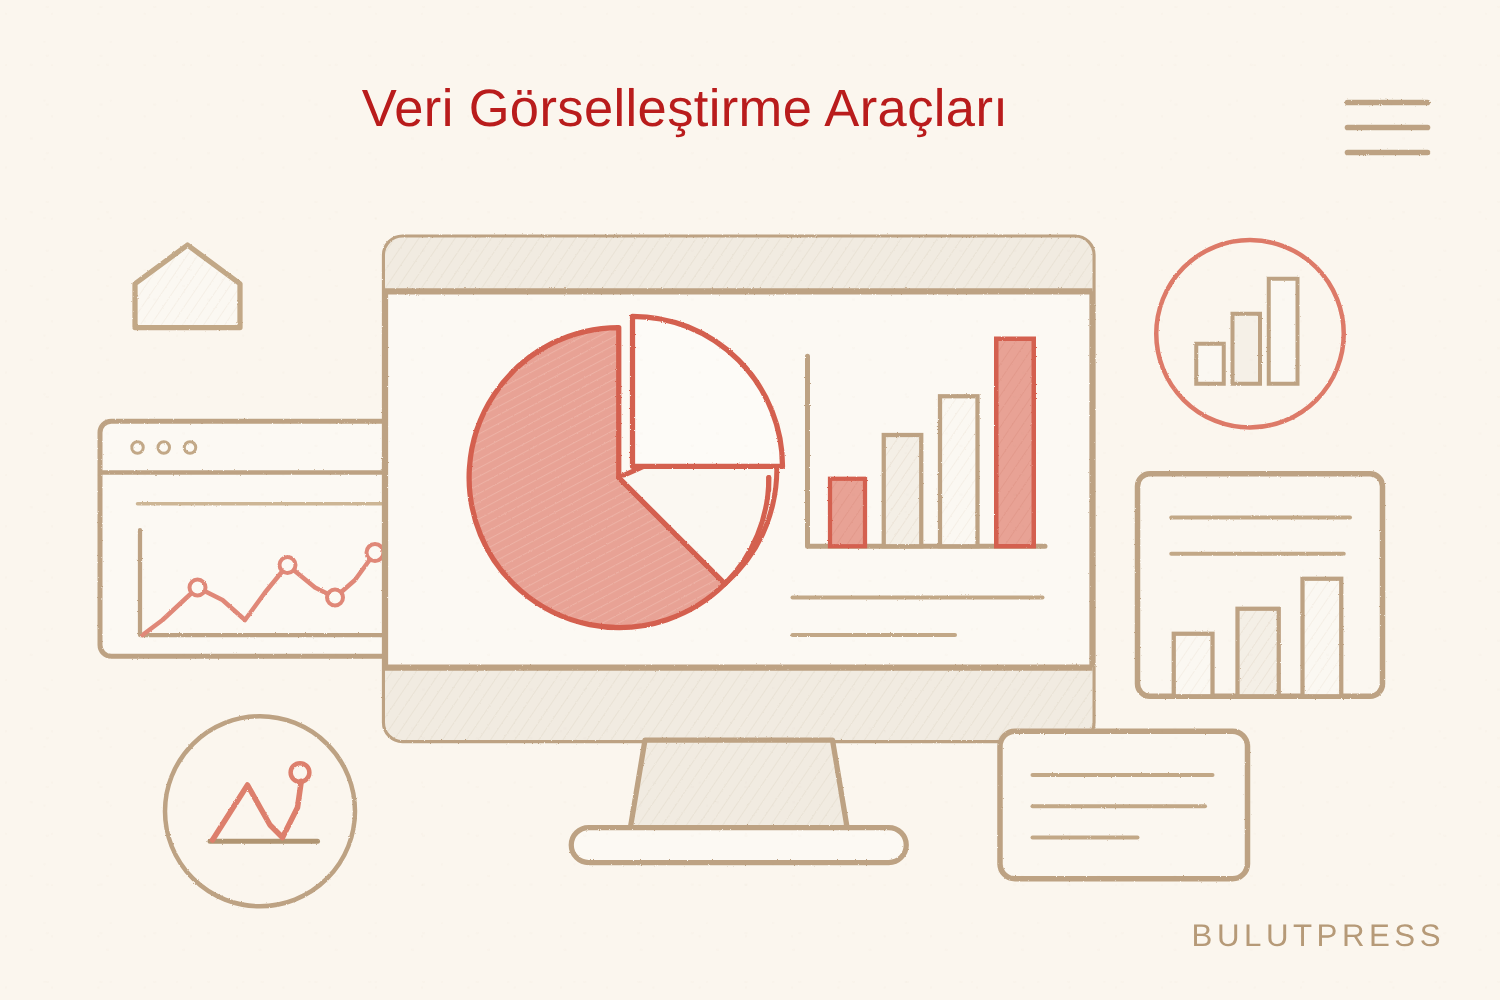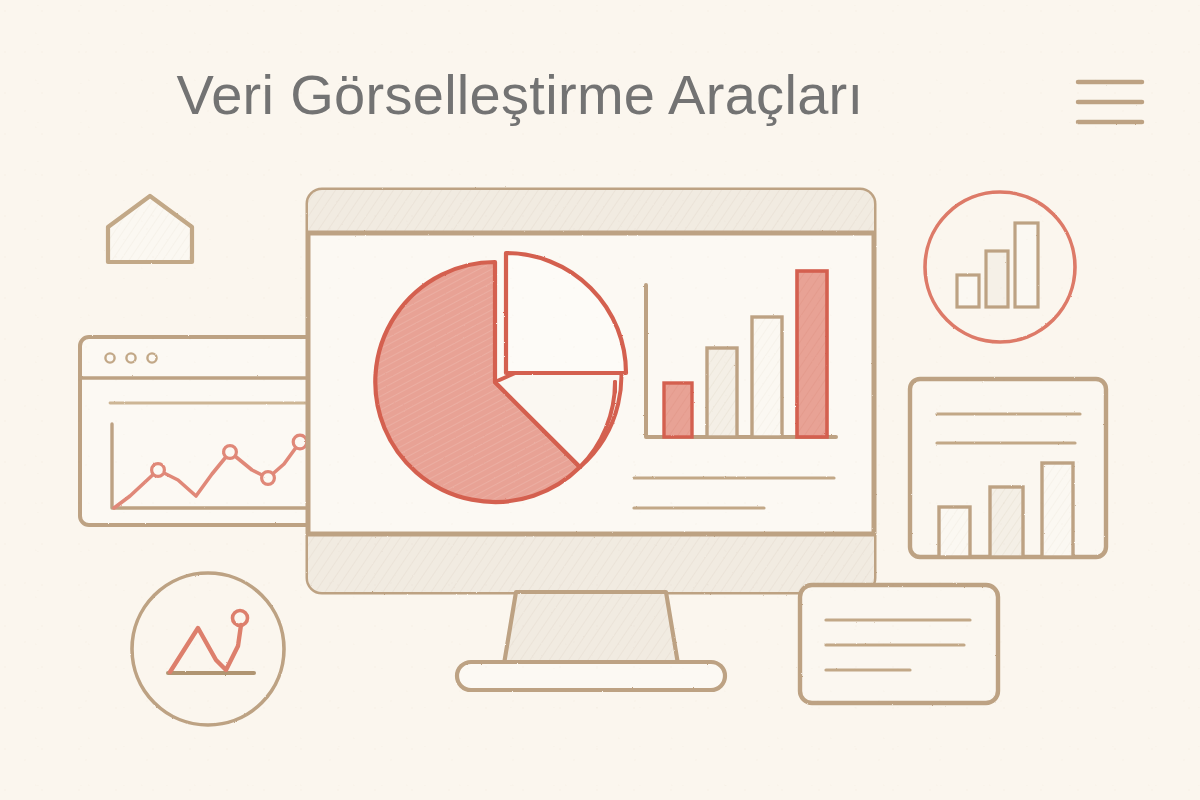--- a/index.html
+++ b/index.html
@@ -39,26 +39,27 @@
     height: 800px;
     display: block;
   }
   .title-text {
     position: absolute;
     left: 0;
     top: 64px;
     width: 1040px;
     text-align: center;
     font-family: "Liberation Sans", sans-serif;
-    font-size: 56px;
+    font-size: 42px;
     font-weight: 400;
     letter-spacing: .3px;
-    color: #737373;
+    color: #b91c1c;
     line-height: 1.1;
     white-space: nowrap;
+    padding-left: 28px;
   }
   .brand-text {
     position: absolute;
     right: 44px;
     bottom: 36px;
     font-family: "Liberation Sans", sans-serif;
     font-size: 25px;
     letter-spacing: 3.6px;
     color: #b69a78;
     font-weight: 400;
@@ -222,14 +223,15 @@
         <line x1="826" y1="620" x2="970" y2="620" stroke="#c2a887" stroke-width="3.2" stroke-linecap="round"></line>
         <line x1="826" y1="645" x2="964" y2="645" stroke="#c2a887" stroke-width="3.2" stroke-linecap="round"></line>
         <line x1="826" y1="670" x2="910" y2="670" stroke="#c2a887" stroke-width="3.2" stroke-linecap="round"></line>
       </g>
 
     </g>
   </svg>
 
   <div class="title-text">Veri Görselleştirme Araçları</div>
 
+  <div class="brand-text">BULUTPRESS</div>
 
 </div>
 
 </body></html>

